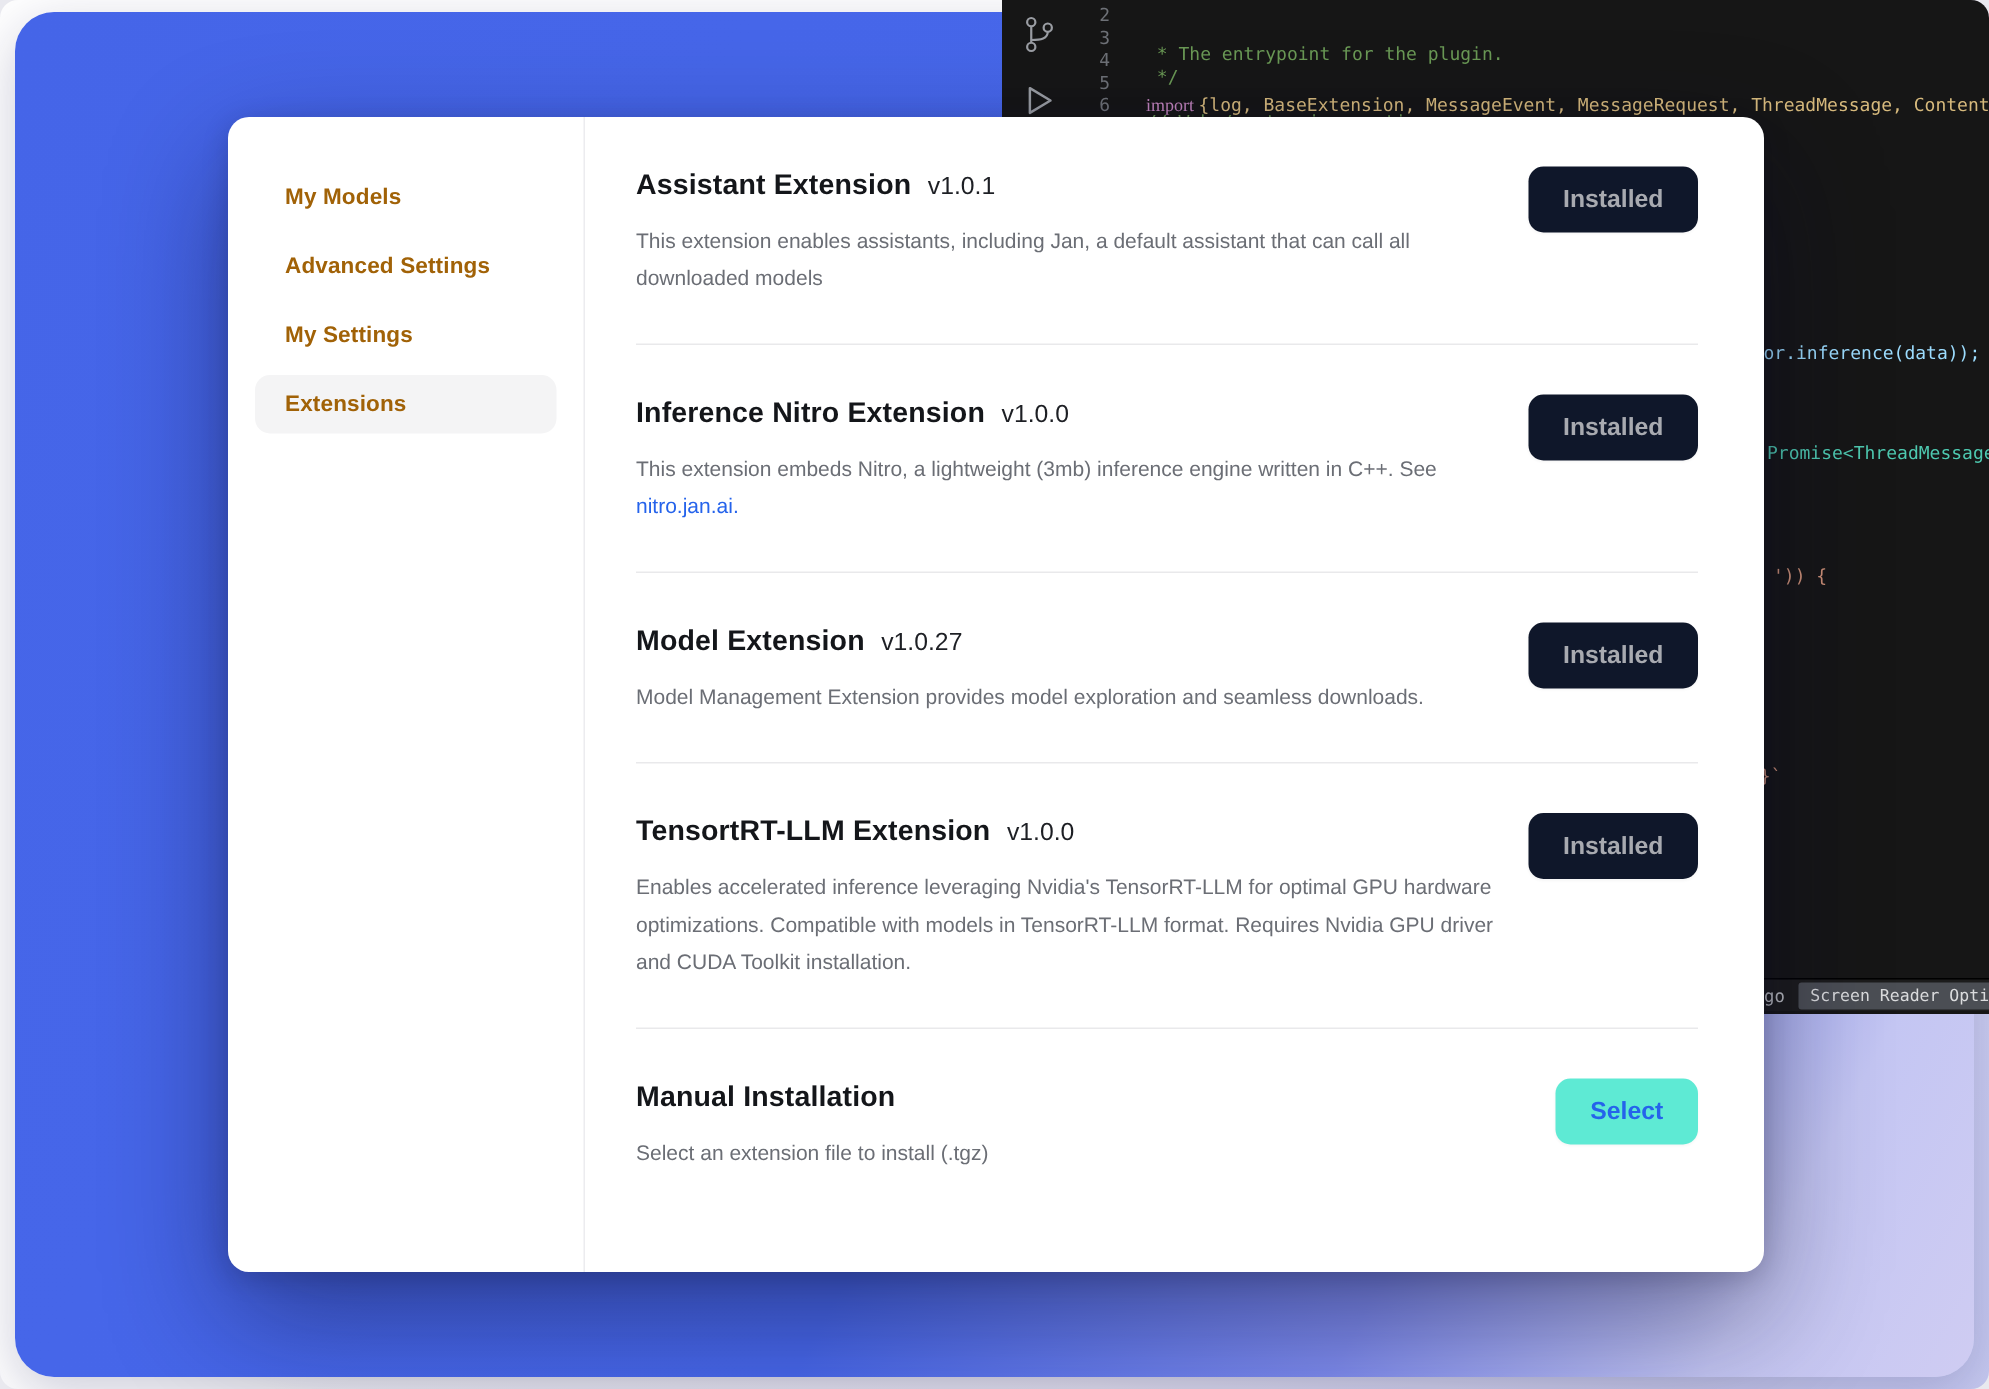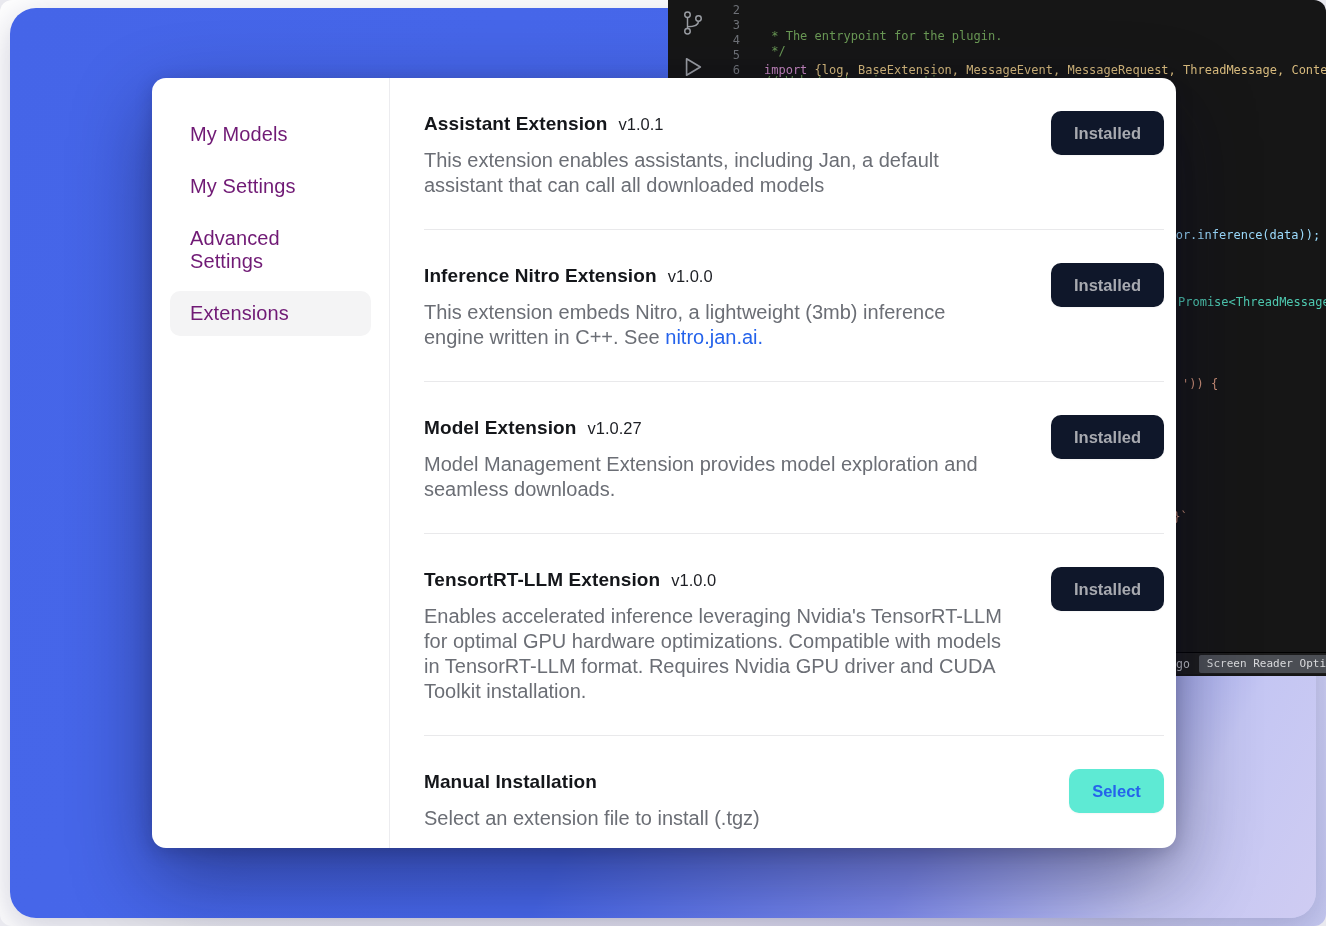--- a/index.html
+++ b/index.html
@@ -25,21 +25,21 @@
     position:absolute; left:668px; top:0; width:658px; height:676px;
     background:#161616; overflow:hidden;
     font-family:"DejaVu Sans Mono", monospace; font-size:12px; color:#d4d4d4;
   }
   .activity { position:absolute; left:8px; top:10px; width:34px; display:flex; flex-direction:column; gap:16px; align-items:center; }
   .code-area { position:absolute; left:0; top:3px; right:0; }
   .cline { display:flex; height:15px; line-height:15px; white-space:pre; }
   .lnum { width:72px; text-align:right; color:#6e7177; flex:none; }
   .ctext { padding-left:24px; white-space:pre; }
   .comment { color:#6a9955;margin-top:26px; }
-  .kw { color:#c586c0; }
+  .kw { color:#c586c0;font-family:Liberation Serif, serif; }
   .imp { color:#d7ba7d; }
   .frag { position:absolute; white-space:pre; line-height:15px; }
   .f0 { color:#9cdcfe; }
   .f1 { color:#4ec9b0; }
   .f2 { color:#ce9178; }
   .f3 { color:#ce9178; }
   .statusbar {
     position:absolute; left:0; top:652px; width:658px; height:22px; background:#1c1c1c;
     display:flex; align-items:center; gap:9px; border-top:1px solid #000;
   }
@@ -48,32 +48,32 @@
 
   
   .modal {
     position:absolute; left:152px; top:78px; width:1024px; height:770px;
     background:#ffffff; border-radius:14px; display:flex; overflow:hidden;
     box-shadow:0 30px 80px rgba(10,12,40,.45), 0 4px 18px rgba(10,12,40,.18);
   }
   .sidebar { width:238px; flex:none; border-right:1px solid #ececef; padding:34px 18px; }
   .side-item {
     display:block; padding:11px 20px; border-radius:10px; margin-bottom:7px;
-    font-size:20px; font-weight:400; color:#701a75; cursor:pointer; letter-spacing:.1px;
+    font-size:15px; font-weight:700; color:#a16207; cursor:pointer; letter-spacing:.1px;
   }
   .side-item.active { background:#f4f4f5; }
 
-  .content { flex:1; padding:0 12px 0 34px; }
+  .content { flex:1; padding:0 44px 0 34px; }
   .ext { display:flex; justify-content:space-between; align-items:flex-start; padding:35px 0 31px; border-bottom:1px solid #e9e9eb; }
   .ext.last { border-bottom:none; }
   .ext-info { max-width:600px; }
   .ext-title { display:flex; align-items:baseline; gap:11px; }
   .ext-name { font-size:19px; font-weight:700; color:#14161a; letter-spacing:.1px; }
   .ext-ver { font-size:16.5px; font-weight:400; color:#1d1f24; }
-  .desc { margin-top:13px; font-size:20px; line-height:25px; color:#6b6e75; max-width:578px; }
+  .desc { margin-top:13px; font-size:14px; line-height:25px; color:#6b6e75; max-width:578px; }
   .link { color:#2563eb; text-decoration:none; cursor:pointer; }
 
   .btn {
     flex:none; min-width:113px; height:44px; margin-top:-2px; padding:0 22px;
     border:none; border-radius:10px; background:#0f172a; color:#a8aab0;
     font-family:"Liberation Sans", sans-serif; font-size:16.5px; font-weight:600;
     display:flex; align-items:center; justify-content:center; cursor:default;
     box-shadow:0 1px 2px rgba(0,0,0,.04);
   }
   .btn.select { min-width:95px; background:#5eead4; color:#2563eb; cursor:pointer; }
@@ -133,22 +133,22 @@
     <div class="statusbar">
       <span class="sb-left">go</span>
       <span class="sb-badge">Screen Reader Optimized</span>
     </div>
   </div>
 
   <div class="modal">
 
     <div class="sidebar">
       <span class="side-item">My Models</span>
+      <span class="side-item">Advanced Settings</span>
       <span class="side-item">My Settings</span>
-      <span class="side-item">Advanced Settings</span>
       <span class="side-item active">Extensions</span>
     </div>
 
     <div class="content">
 
       <section class="ext">
         <div class="ext-info">
           <div class="ext-title">
             <span class="ext-name">Assistant Extension</span>
             <span class="ext-ver">v1.0.1</span>

